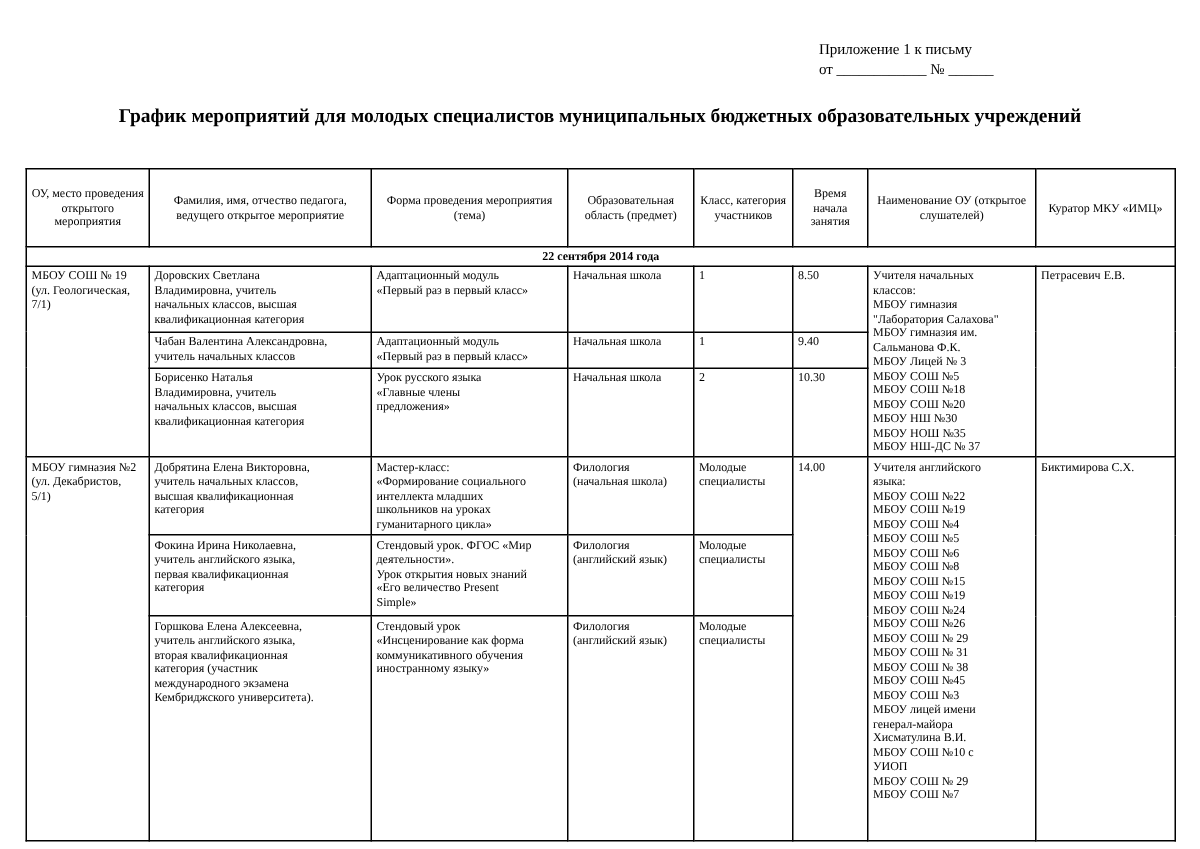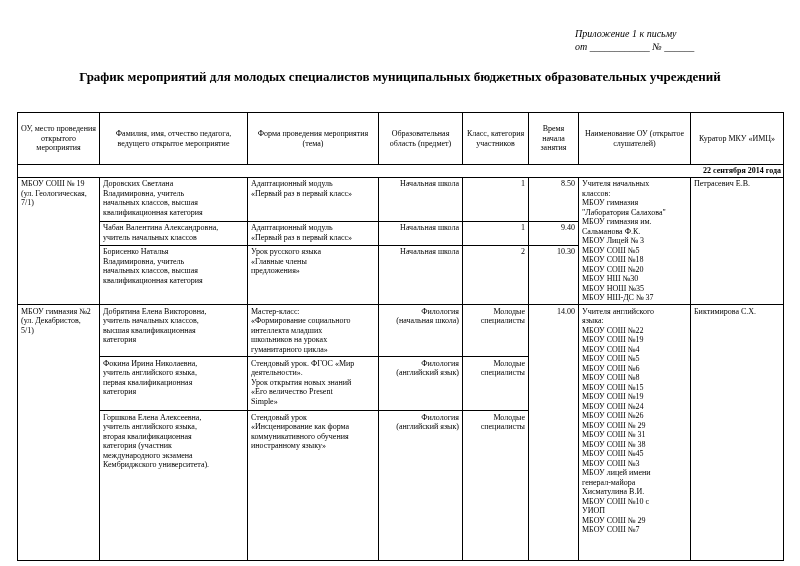--- a/index.html
+++ b/index.html
@@ -2,42 +2,42 @@
 <html><head>
 <meta charset="utf-8">
 <style>
   * { margin:0; padding:0; box-sizing:border-box; }
   html,body { background:#888; }
   .page {
     position:relative; width:800px; height:566px; background:#ffffff;
     font-family:"Liberation Serif", serif; color:#000; margin:0 auto; overflow:hidden;
   }
   .appendix {
-    position:absolute; top:27px; left:575px; font-size:10px; line-height:13px;font-style:italic;
+    position:absolute; top:27px; left:546px; font-size:10px; line-height:13px;
   }
   .doc-title {
     position:absolute; top:70px; left:0; width:100%; text-align:center;
     font-weight:bold; font-size:13px; line-height:14px;
   }
   table.sched {
     position:absolute; top:112px; left:17px; width:766px;
     border-collapse:collapse; table-layout:fixed;
     font-size:8px; line-height:9.5px;
   }
   table.sched, table.sched th, table.sched td { border:1px solid #000; }
   table.sched { border-width:1.5px; }
   th {
     font-weight:normal; text-align:center; vertical-align:middle;
     padding:2px 3px; height:52px; font-size:8px;
   }
   td { vertical-align:top; padding:1.5px 3px; }
-  td.ctr { text-align:right; }
+  td.ctr { text-align:left; }
   td.pre { white-space:pre-line; }
   tr.band td {
-    text-align:right; font-weight:bold; padding:1px 2px; height:11px;
+    text-align:center; font-weight:bold; padding:1px 2px; height:11px;
   }
   tr.r1 td { height:42px;margin-top:44px; }
   tr.r2 td { height:20px; }
   tr.r3 td { height:56px;margin-top:12px; }
   tr.r4 td { height:52px; }
   tr.r5 td { height:54px; }
   tr.r6 td { height:150px; }
 </style>
 </head>
 <body>

